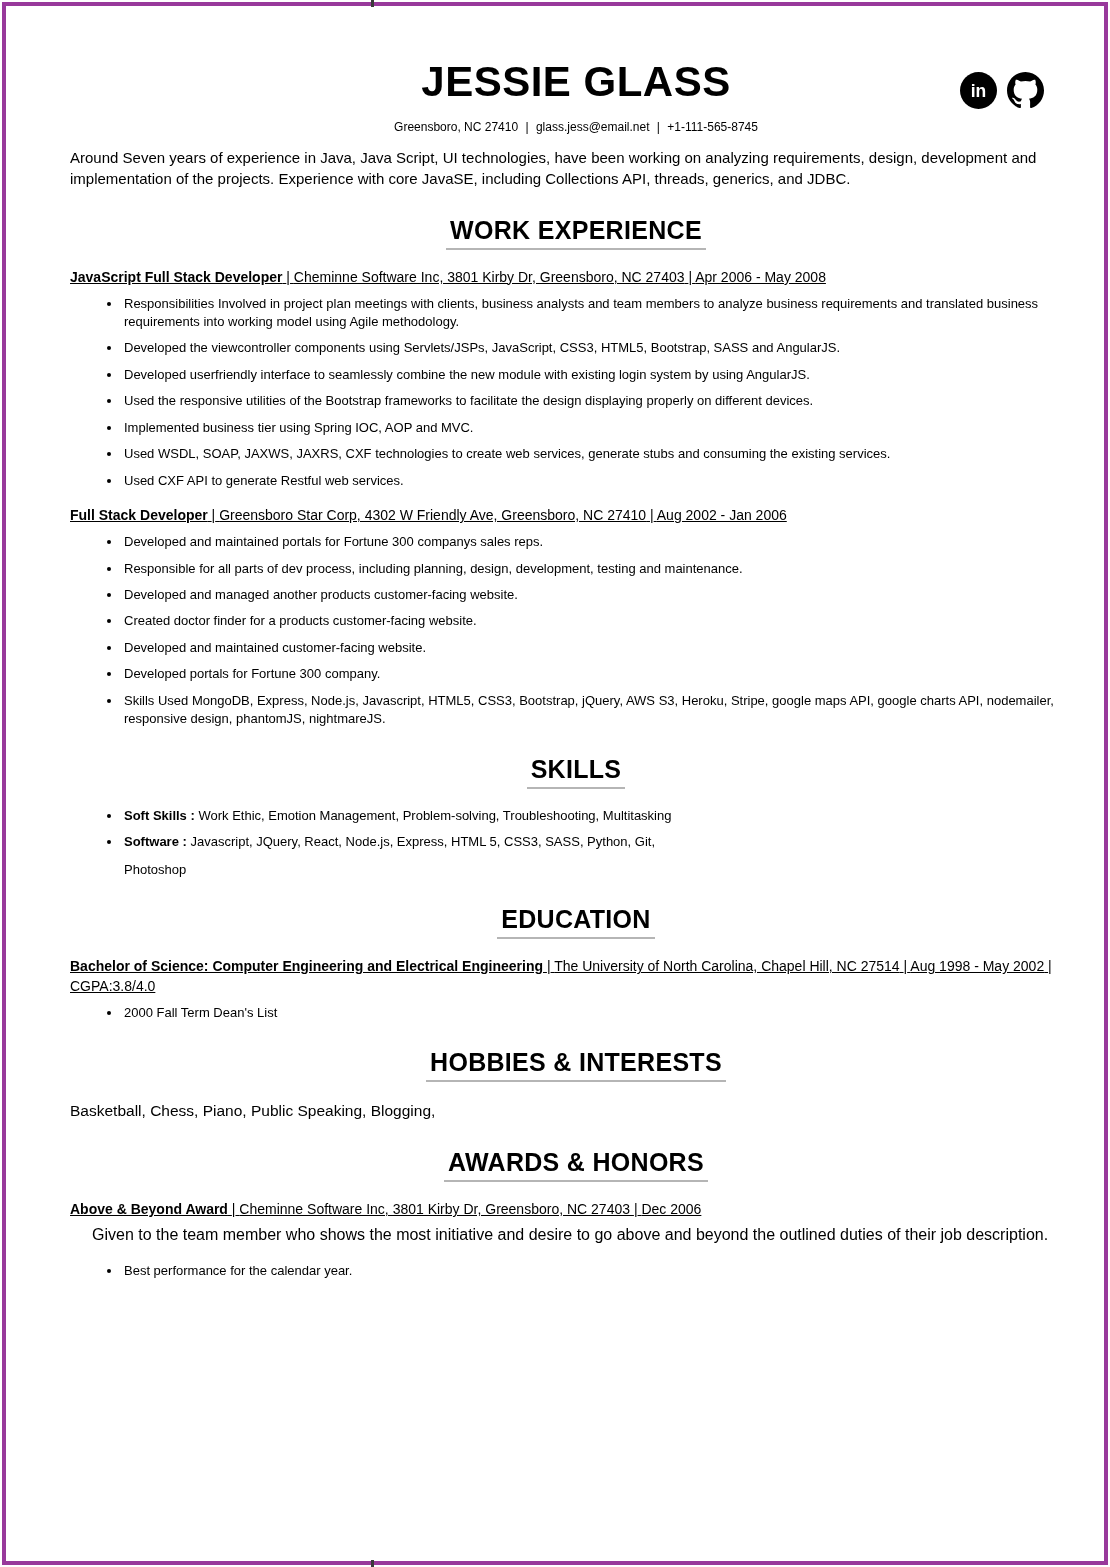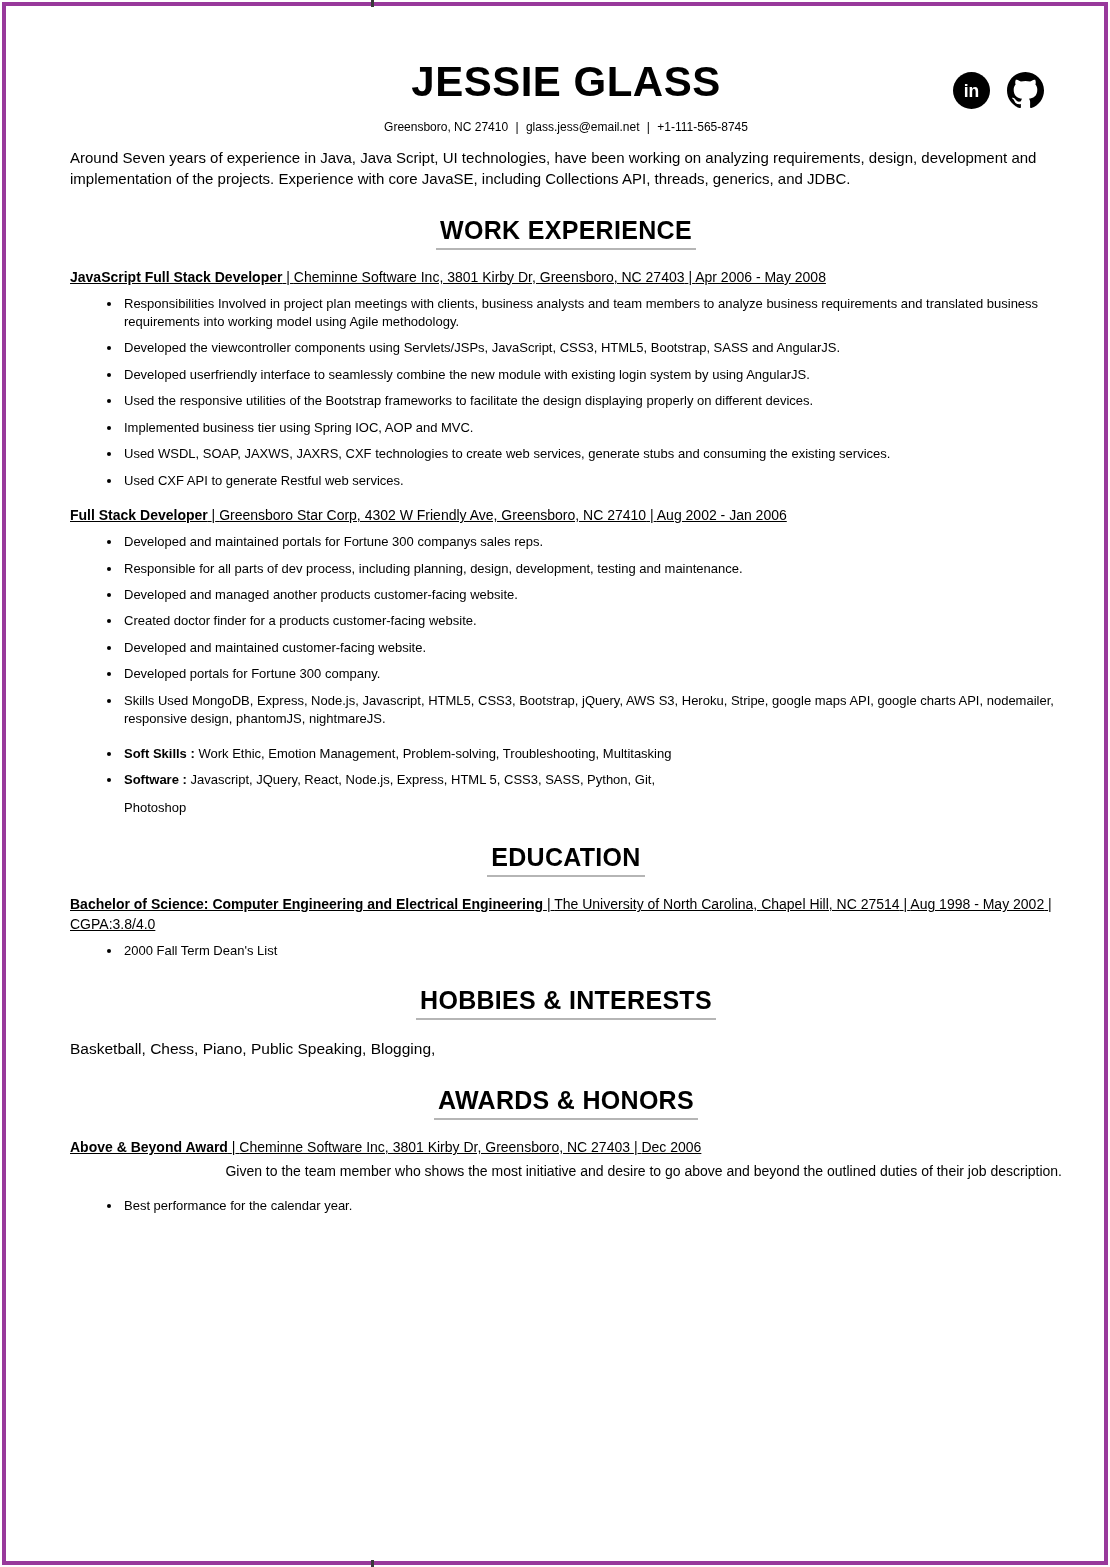--- a/index.html
+++ b/index.html
@@ -11,23 +11,23 @@
     position:absolute; inset:2px; border:4px solid #98399B;
     pointer-events:none; z-index:5;
   }
   .crop-tick {
     position:absolute; left:371px; width:3px; height:7px;
     background:#3a3a3a; z-index:6;
   }
   .crop-tick.top { top:0; }
   .crop-tick.bottom { bottom:0; }
 
-  .content { position:relative; padding:60px 48px 0 70px; z-index:1; }
+  .content { position:relative; padding:60px 28px 0 70px; z-index:1; }
 
-  .social { position:absolute; top:72px; right:66px; display:flex; gap:17px; z-index:2; }
+  .social { position:absolute; top:72px; right:66px; display:flex; gap:10px; z-index:2; }
   .social a { display:block; width:37px; height:37px; text-decoration:none; }
   .social svg { display:block; }
 
   h1.name {
     margin:0; text-align:center; font-size:42px; font-weight:bold;
     letter-spacing:.5px; line-height:1.05;
   }
   p.contact { margin:16px 0 0 0; text-align:center; font-size:12px; }
   p.contact .pipe { padding:0 4px; }
   p.summary { margin:13px 0 0 0; font-size:15px; line-height:1.42; text-align:left; }
@@ -40,21 +40,21 @@
 
   .entry-line { margin:14px 0 2px 0; font-size:14px; line-height:1.42;text-decoration:underline; }
   .bold { font-weight:bold; }
 
   ul.bullets { margin:7px 0 16px 0; padding:0 0 0 52px; font-size:13px; }
   ul.bullets li { margin:0 0 8px 0; line-height:1.42; padding-left:2px; }
 
   .skill-line2 { display:block; margin-top:9px; }
 
   p.plain-text { margin:15px 0 0 0; font-size:15.5px; line-height:1.42; }
-  p.award-desc { margin:3px 0 16px 22px; font-size:14px; line-height:1.45;text-align:right; }
+  p.award-desc { margin:3px 0 16px 22px; font-size:16px; line-height:1.45; }
 </style>
 </head>
 <body>
 
 <div class="page-border"></div>
 <div class="crop-tick top"></div>
 <div class="crop-tick bottom"></div>
 
 <div class="social">
   <a href="#" title="LinkedIn">
@@ -97,20 +97,23 @@
   <ul class="bullets">
     <li>Developed and maintained portals for Fortune 300 companys sales reps.</li>
     <li>Responsible for all parts of dev process, including planning, design, development, testing and maintenance.</li>
     <li>Developed and managed another products customer-facing website.</li>
     <li>Created doctor finder for a products customer-facing website.</li>
     <li>Developed and maintained customer-facing website.</li>
     <li>Developed portals for Fortune 300 company.</li>
     <li>Skills Used MongoDB, Express, Node.js, Javascript, HTML5, CSS3, Bootstrap, jQuery, AWS S3, Heroku, Stripe, google maps API, google charts API, nodemailer, responsive design, phantomJS, nightmareJS.</li>
   </ul>
 
+  <div class="section-head">
+    <h2>SKILLS</h2>
+  </div>
   <ul class="bullets">
     <li><span class="bold">Soft Skills :</span> <span>Work Ethic, Emotion Management, Problem-solving, Troubleshooting, Multitasking</span></li>
     <li><span class="bold">Software :</span> <span>Javascript, JQuery, React, Node.js, Express, HTML 5, CSS3, SASS, Python, Git,</span><span class="skill-line2">Photoshop</span></li>
   </ul>
 
   <div class="section-head">
     <h2>EDUCATION</h2>
   </div>
   <p class="entry-line"><span class="bold">Bachelor of Science: Computer Engineering and Electrical Engineering</span> <span>|</span> <span>The University of North Carolina, Chapel Hill, NC 27514</span> <span>|</span> <span>Aug 1998 - May 2002</span> <span>|</span> <span>CGPA:3.8/4.0</span></p>
   <ul class="bullets">

